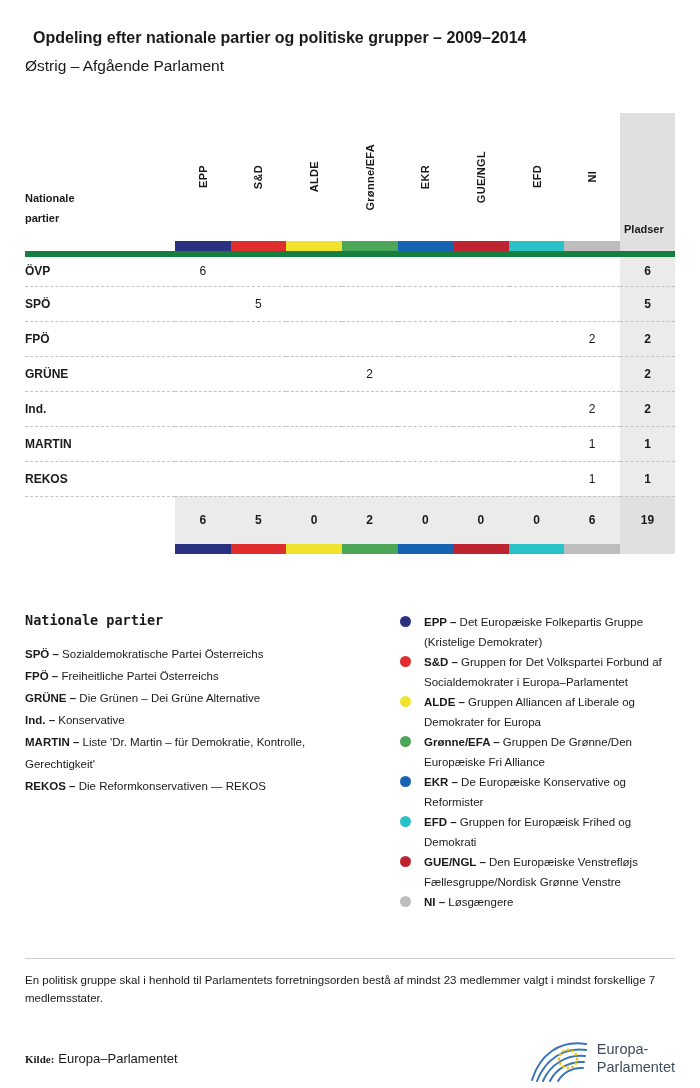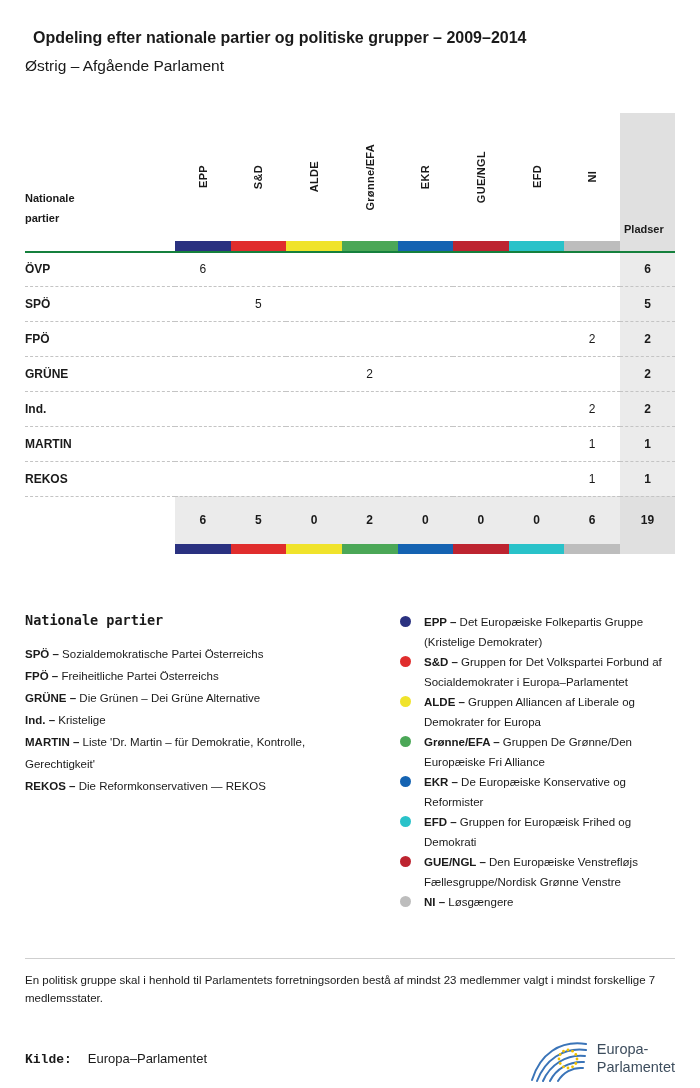--- a/index.html
+++ b/index.html
@@ -17,37 +17,37 @@
   .head-party{align-items:flex-end;justify-content:flex-start;font-weight:700;font-size:11px;padding-bottom:12px;}
   .head-party span{display:block;width:56px;word-break:break-all;line-height:1.8;}
   .seats-head{grid-row:span 2;background:#e0e0e0;align-items:flex-end;justify-content:flex-start;
     padding:0 0 16px 4px;font-weight:700;font-size:11px;}
   .party{justify-content:flex-start;font-weight:700;}
   .seats{background:#ebebeb;font-weight:700;}
   .tot{background:#ebebeb;font-weight:700;}
   .tot-blank{background:#fff;}
   .seats-total{grid-row:span 2;background:#e0e0e0;font-weight:700;padding-bottom:11px;}
   .bt{border-top:1px dashed #c4c4c4;}
-  .bts{border-top:2px solid #15803d;}
+  .bts{border-top:6px solid #15803d;}
   .bar{height:10px;}
   
   .legend{display:flex;margin-top:58px;}
   .lp{width:348px;}
   .lp h3{font-family:"DejaVu Sans Mono",monospace;font-size:13.5px;font-weight:700;margin:0 0 15px 0;}
   .lp .it{font-size:11.5px;line-height:22px;}
   .lg{margin-left:27px;width:275px;}
   .lg h3{font-size:11px;font-weight:700;margin:3px 0 13px 0;}
   .lg .it{position:relative;padding-left:24px;font-size:11.5px;line-height:20px;}
   .dot{position:absolute;left:0;top:4px;width:11px;height:11px;border-radius:50%;}
   
   .rule{border-top:1px solid #cfcfcf;margin-top:46px;}
   .note{font-size:11.5px;line-height:1.6;margin-top:12px;max-width:645px;}
   .source{display:flex;justify-content:space-between;align-items:center;margin-top:28px;}
   .kilde{font-size:13px;}
-  .kilde b{font-family:Liberation Mono, monospace;font-size:13px;margin-right:16px;}
+  .kilde b{font-family:Liberation Serif, serif;font-size:11px;margin-right:4px;}
   .logo{display:flex;align-items:center;gap:9px;}
   .logo-text{font-size:14.5px;color:#3d4d5d;line-height:1.2;}
 </style>
 </head>
 <body>
 
 <div class="page">
 
   <h1>Opdeling efter nationale partier og politiske grupper – 2009–2014</h1>
   <h2>Østrig – Afgående Parlament</h2>
@@ -193,21 +193,21 @@
     <div class="bar" style="background: rgb(41, 194, 201);"></div>
     <div class="bar" style="background: rgb(189, 189, 189);"></div>
   </div>
 
   <div class="legend">
     <div class="lp">
       <h3>Nationale partier</h3>
       <div class="it"><b>SPÖ –</b> <span>Sozialdemokratische Partei Österreichs</span></div>
       <div class="it"><b>FPÖ –</b> <span>Freiheitliche Partei Österreichs</span></div>
       <div class="it"><b>GRÜNE –</b> <span>Die Grünen – Dei Grüne Alternative</span></div>
-      <div class="it"><b>Ind. –</b> <span>Kristelige</span></div>
+      <div class="it"><b>Ind. –</b> <span>Konservative</span></div>
       <div class="it"><b>MARTIN –</b> <span>Liste 'Dr. Martin – für Demokratie, Kontrolle, Gerechtigkeit'</span></div>
       <div class="it"><b>REKOS –</b> <span>Die Reformkonservativen — REKOS</span></div>
     </div>
     <div class="lg">
       <div class="it"><span class="dot" style="background: rgb(42, 49, 128);"></span><b>EPP –</b> <span>Det Europæiske Folkepartis Gruppe (Kristelige Demokrater)</span></div>
       <div class="it"><span class="dot" style="background: rgb(224, 45, 45);"></span><b>S&amp;D –</b> <span>Gruppen for Det Volkspartei Forbund af Socialdemokrater i Europa–Parlamentet</span></div>
       <div class="it"><span class="dot" style="background: rgb(240, 227, 43);"></span><b>ALDE –</b> <span>Gruppen Alliancen af Liberale og Demokrater for Europa</span></div>
       <div class="it"><span class="dot" style="background: rgb(75, 167, 87);"></span><b>Grønne/EFA –</b> <span>Gruppen De Grønne/Den Europæiske Fri Alliance</span></div>
       <div class="it"><span class="dot" style="background: rgb(21, 99, 178);"></span><b>EKR –</b> <span>De Europæiske Konservative og Reformister</span></div>
       <div class="it"><span class="dot" style="background: rgb(41, 194, 201);"></span><b>EFD –</b> <span>Gruppen for Europæisk Frihed og Demokrati</span></div>

